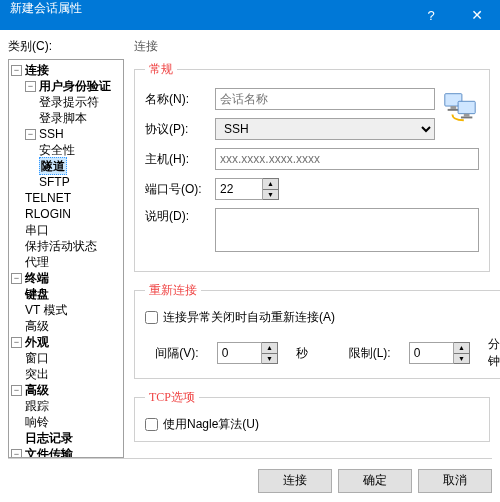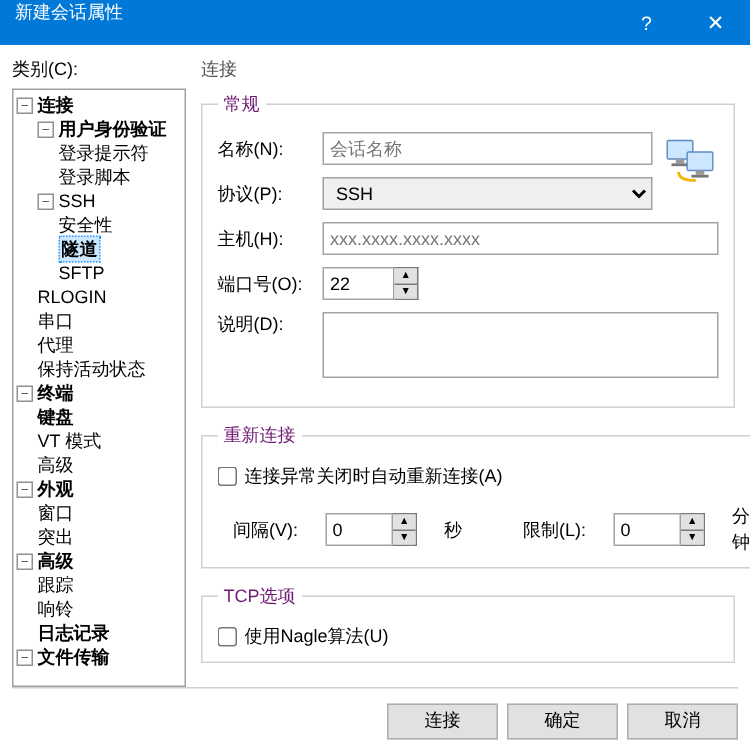--- a/index.html
+++ b/index.html
@@ -18,21 +18,21 @@
 .tree > ul { padding-left: 2px; }
 .tree ul ul { padding-left: 0; }
 .tnode { display: flex; align-items: center; height: 16px; line-height: 16px; white-space: nowrap; cursor: default; }
 .expander { width: 11px; height: 11px; border: 1px solid #919191; display: inline-flex; align-items: center; justify-content: center; margin-right: 3px; font-size: 9px; line-height: 1; color: #555; background: #fff; flex-shrink: 0; }
 .sp { display: inline-block; width: 14px; flex-shrink: 0; }
 .tnode .lbl.bold { font-weight: 700; }
 .tnode .lbl.sel { background: #cce8ff; border: 1px dotted #3399ff; padding: 0 1px; }
 .right { flex: 1; display: flex; flex-direction: column; min-width: 0; }
 .right-title { color: #555; margin: 0 0 6px 2px; }
 fieldset { border: 1px solid #d0d0d0; margin: 0 2px 10px 2px; padding: 10px 10px 8px 10px; }
-legend { padding: 0 4px; color: #701a75; }
+legend { padding: 0 4px; color: #ef4444; font-family: Liberation Serif, serif; }
 .row { display: flex; align-items: center; margin-bottom: 8px; }
 .row .flabel { width: 70px; }
 .row .fctrl { flex: 1; }
 input[type=text], select, textarea { width: 100%; border: 1px solid #a3a3a3; padding: 2px 4px; font-family: inherit; font-size: 12px; background: #fff; }
 input[type=text] { height: 22px; }
 select { height: 22px; background: #efefef; }
 .spinner { display: flex; width: 64px; }
 .spinner input { flex: 1; text-align: left; height: 22px; }
 .spinner .spin { width: 16px; display: flex; flex-direction: column; border: 1px solid #7a7a7a; border-left: none; }
 .spinner .spin div { flex: 1; display: flex; align-items: center; justify-content: center; font-size: 7px; background: #e1e1e1; }
@@ -119,39 +119,45 @@
                         <span class="sp"></span>
                         <span class="sp"></span>
                         <span class="lbl">SFTP</span>
                       </div>
                     </li>
                 </ul>
               </li>
               <li>
                   <div class="tnode">
                     <span class="sp"></span>
+                    <span class="lbl">TELNET</span>
+                  </div>
+                </li>
+              <li>
+                  <div class="tnode">
+                    <span class="sp"></span>
                     <span class="lbl">RLOGIN</span>
                   </div>
                 </li>
               <li>
                   <div class="tnode">
                     <span class="sp"></span>
                     <span class="lbl">串口</span>
                   </div>
                 </li>
               <li>
                   <div class="tnode">
                     <span class="sp"></span>
+                    <span class="lbl">保持活动状态</span>
+                  </div>
+                </li>
+              <li>
+                  <div class="tnode">
+                    <span class="sp"></span>
                     <span class="lbl">代理</span>
-                  </div>
-                </li>
-              <li>
-                  <div class="tnode">
-                    <span class="sp"></span>
-                    <span class="lbl">保持活动状态</span>
                   </div>
                 </li>
             </ul>
           </li>
           <li>
             <div class="tnode">
                 <span class="expander">−</span>
                 <span class="lbl bold">终端</span>
               </div>
             <ul>

